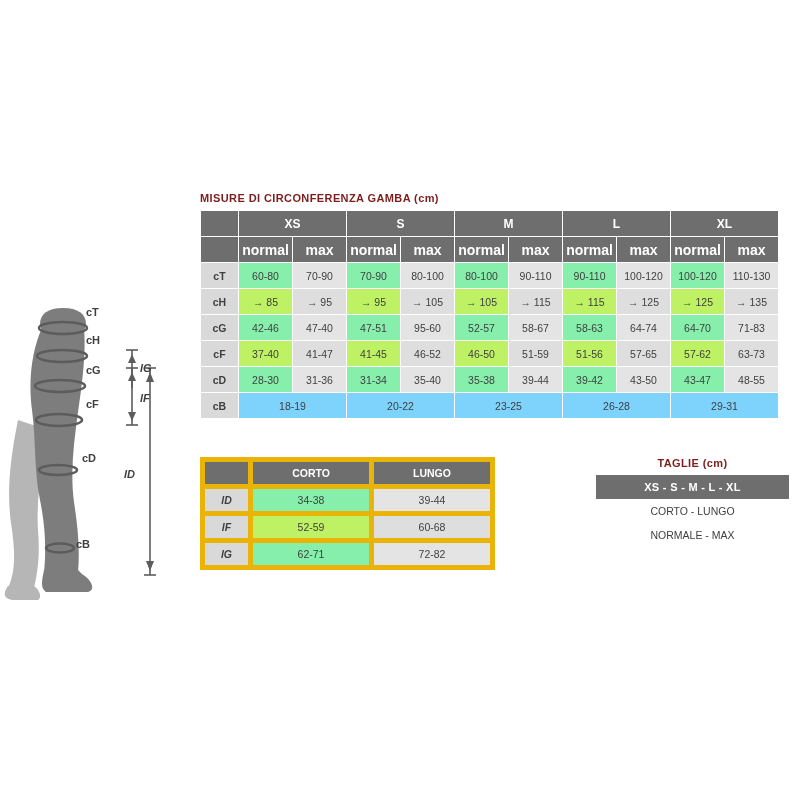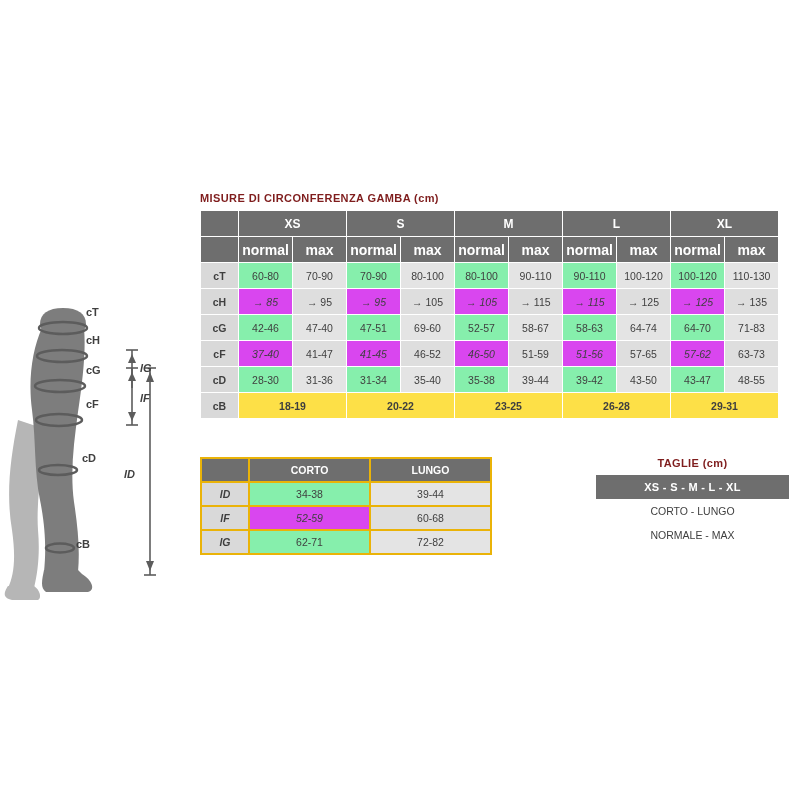--- a/index.html
+++ b/index.html
@@ -80,37 +80,37 @@
   }
   .hdr-blank { background: #6e6e6e; }
   .rowlabel {
     background: #d9d9d9;
     font-weight: bold;
     font-size: 10.5px;
     color: #3f3f3f;
   }
   .cell-light { background: #86efac; }
   .cell-mid { background: #e4e4e4; }
-  .cell-lightB { background: #d946ef; font-style: italic; }
+  .cell-lightB { background: #bef264; }
   .cell-midB { background: #dedede; }
-  .cb-cell { background: #fde047; font-weight: bold; }
+  .cb-cell { background: #7dd3fc; font-weight: normal; }
 
   
   .len-block {
     position: absolute;
     left: 200px;
     top: 457px;
     width: 290px;
   }
   table.len {
     width: 290px;
     table-layout: fixed;
   }
   table.len th, table.len td {
-    border: 2px solid #eab308;
+    border: 5px solid #eab308;
     text-align: center;
     padding: 0;
     height: 22px;
     vertical-align: middle;
     font-size: 10.5px;
   }
   .len-lbl {
     background: #d9d9d9;
     font-weight: bold;
     width: 45px;
@@ -253,21 +253,21 @@
           <td class="cell-lightB">→ 115</td>
           <td class="cell-midB">→ 125</td>
           <td class="cell-lightB">→ 125</td>
           <td class="cell-midB">→ 135</td>
         </tr>
         <tr>
           <td class="rowlabel">cG</td>
           <td class="cell-light">42-46</td>
           <td class="cell-mid">47-40</td>
           <td class="cell-light">47-51</td>
-          <td class="cell-mid">69-60</td>
+          <td class="cell-mid">95-60</td>
           <td class="cell-light">52-57</td>
           <td class="cell-mid">58-67</td>
           <td class="cell-light">58-63</td>
           <td class="cell-mid">64-74</td>
           <td class="cell-light">64-70</td>
           <td class="cell-mid">71-83</td>
         </tr>
         <tr>
           <td class="rowlabel">cF</td>
           <td class="cell-lightB">37-40</td>

